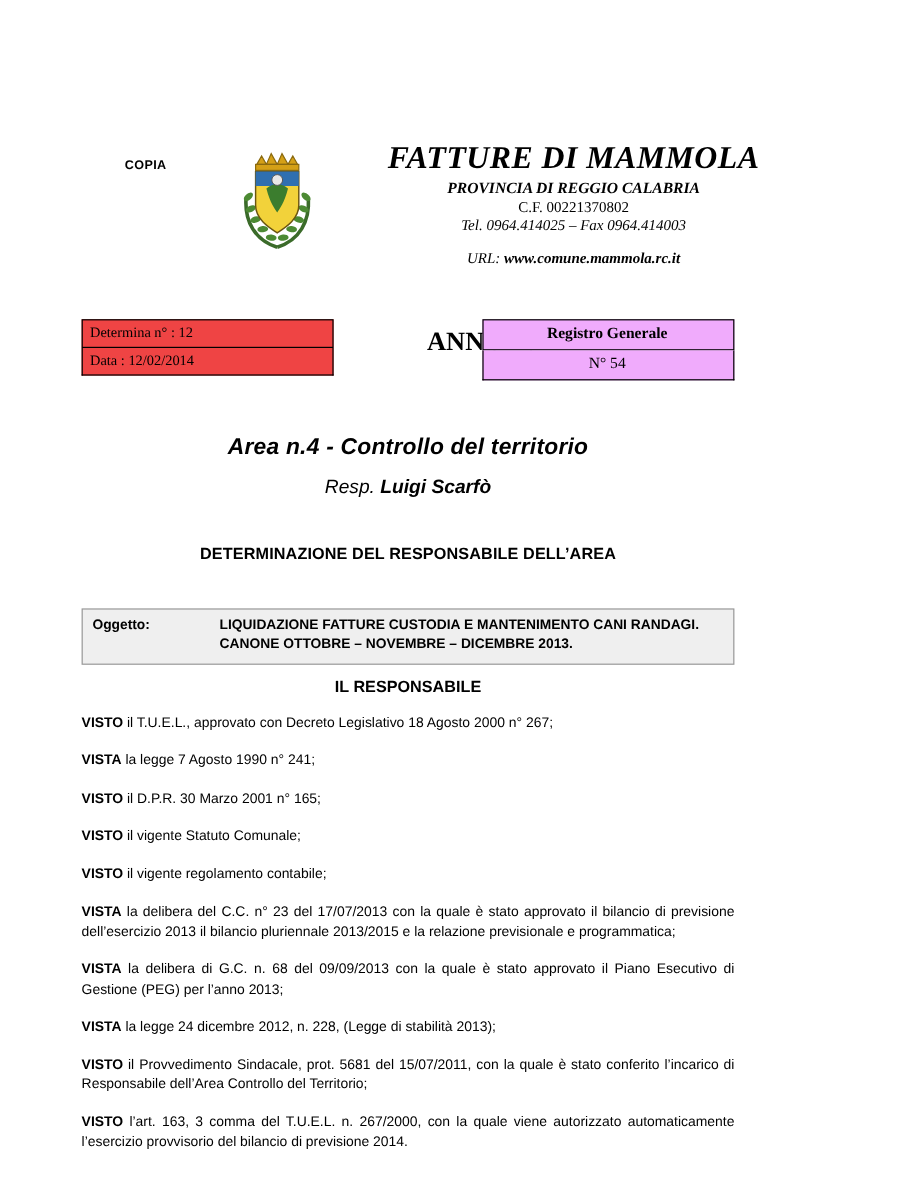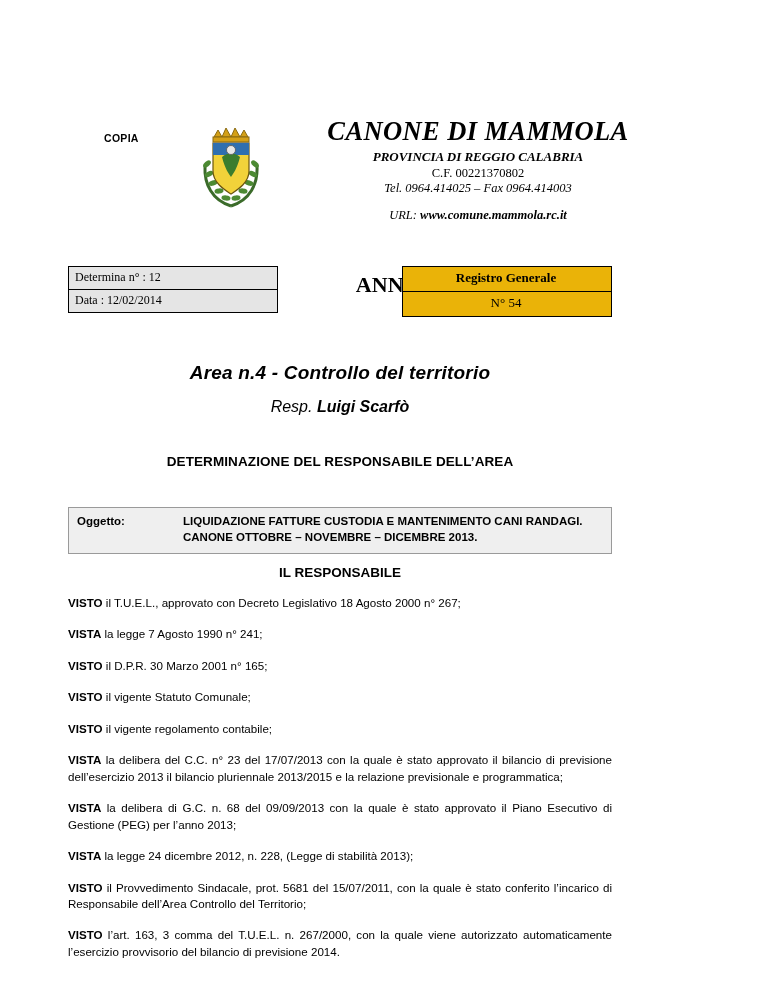--- a/index.html
+++ b/index.html
@@ -96,21 +96,21 @@
     left: 0;
     top: 0;
     width: 210px;
     font-family: "Liberation Serif", serif;
     font-size: 12px;
   }
   .det-box .cell {
     border: 1px solid #000;
     padding: 4px 6px 5px 6px;
     line-height: 1.1;
-    background: #e5e5e5;
+    background: #ef4444;
   }
   .det-box .cell + .cell {
     border-top: none;
   }
   .anno {
     position: absolute;
     left: 250px;
     top: 6px;
     width: 190px;
     text-align: center;
@@ -124,21 +124,21 @@
     top: 0;
     width: 210px;
     font-family: "Liberation Serif", serif;
     font-size: 13px;
     text-align: center;
   }
   .rg-box .cell {
     border: 1px solid #000;
     padding: 4px 6px 5px 4px;
     line-height: 1.15;
-    background: #eab308;
+    background: #f0abfc;
   }
   .rg-box .cell + .cell {
     border-top: none;
   }
   .rg-box .cell.bold {
     font-weight: bold;
   }
 
   
   .area-title {
@@ -237,21 +237,21 @@
         <rect x="15" y="13" width="36" height="5" fill="#d4a017" stroke="#8a6a10" stroke-width="1"></rect>
 
         <path d="M15 19 h36 v28 c0 12 -12 19 -18 23 c-6 -4 -18 -11 -18 -23 z" fill="#f2d23a" stroke="#6a5510" stroke-width="1.2"></path>
         <path d="M15 19 h36 v12 h-36 z" fill="#2f6fb0"></path>
         <path d="M24 33 c6 -5 12 -5 18 0 c-3 12 -7 17 -9 20 c-2 -3 -6 -8 -9 -20 z" fill="#3b7d2e"></path>
         <circle cx="33" cy="26" r="4.5" fill="#e8e8e8" stroke="#555" stroke-width=".8"></circle>
       </svg>
     </div>
 
     <div class="header-text">
-      <div class="comune-title">CANONE DI MAMMOLA</div>
+      <div class="comune-title">FATTURE DI MAMMOLA</div>
       <div class="provincia">PROVINCIA DI REGGIO CALABRIA</div>
       <div class="cf-line">C.F.    00221370802</div>
       <div class="tel-line">Tel. 0964.414025 – Fax 0964.414003</div>
       <div class="url-line">
         <span>URL:</span>
         <b>www.comune.mammola.rc.it</b>
       </div>
     </div>
   </div>
 

